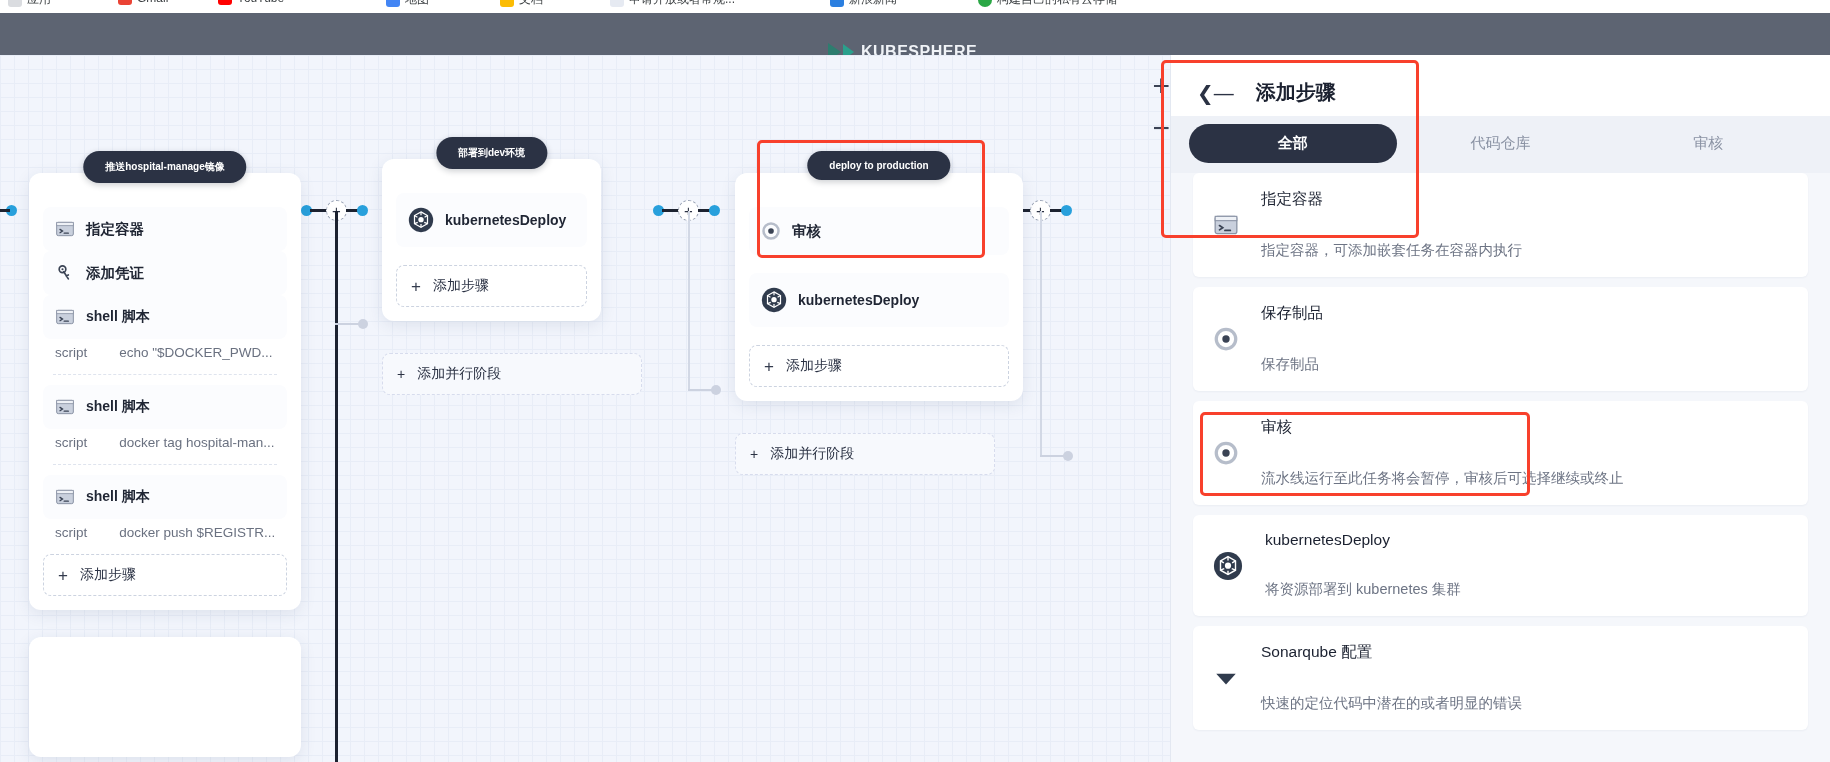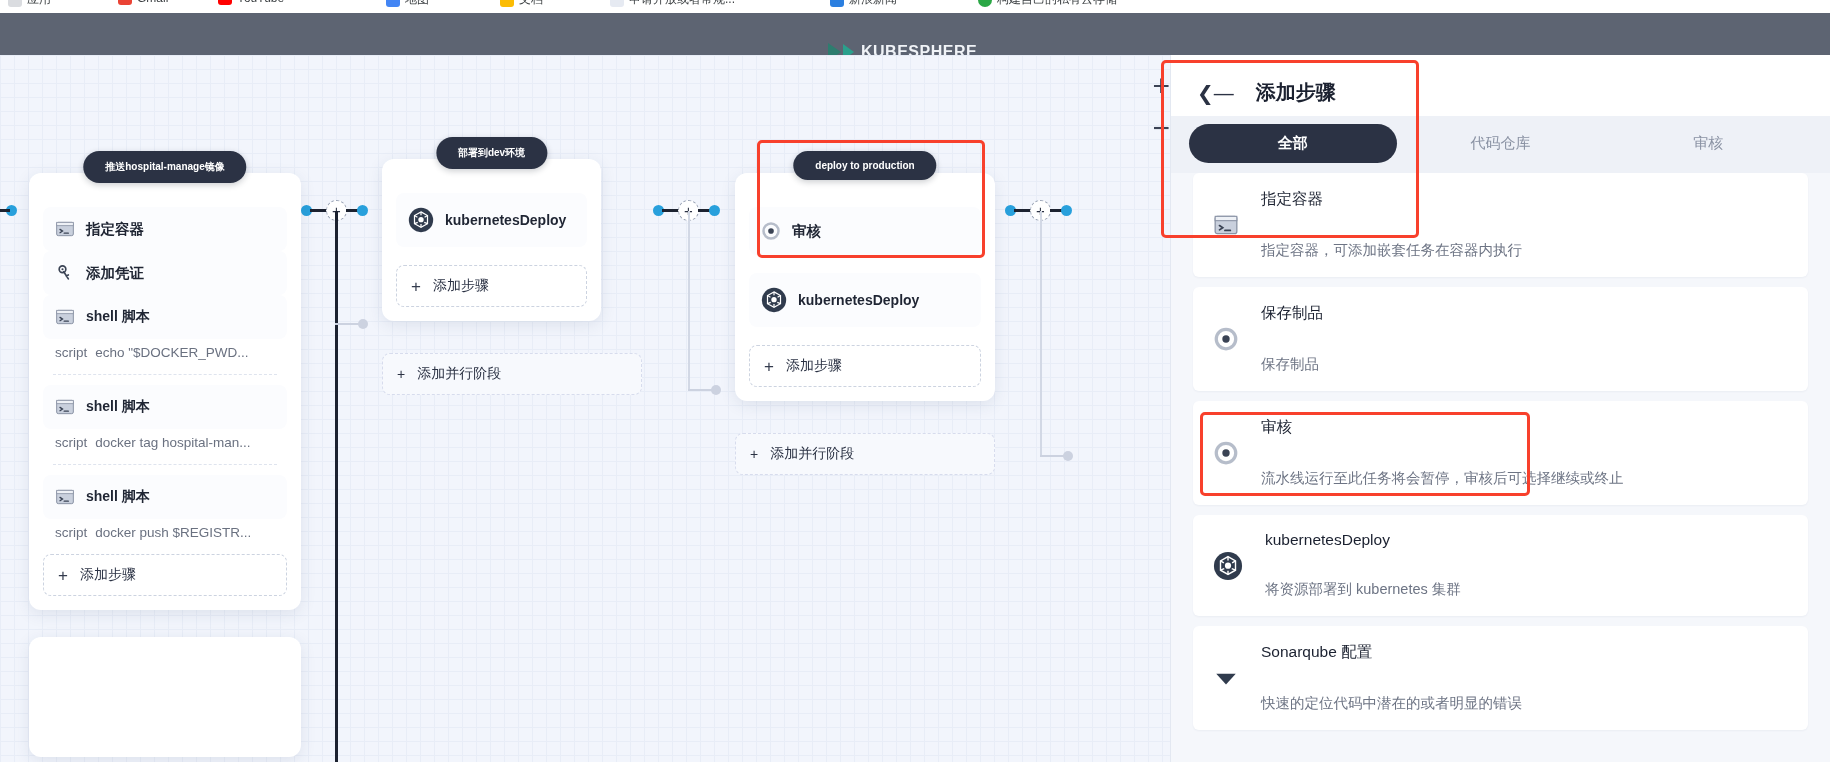--- a/index.html
+++ b/index.html
@@ -64,21 +64,21 @@
     box-shadow: 0 4px 16px rgba(42,56,96,.10); position: relative; z-index: 2;
   }
   .step {
     display: flex; align-items: center; gap: 11px;
     padding: 12px 12px; border-radius: 8px; background: #fbfcfe;
     cursor: pointer;
   }
   .step-label { font-size: 14px; color: #1f2533; font-weight: bold; }
   .step-label.cn { font-size: 14.5px; }
   .step-script {
-    display: flex; gap: 8px; font-size: 13.5px; color: #6a7180;
+    display: flex; gap: 32px; font-size: 13.5px; color: #6a7180;
     padding: 6px 12px 14px 12px; white-space: nowrap; overflow: hidden;
   }
   .divider { height: 1px; border-top: 1px dashed #dfe4ee; margin: 0 10px 10px; }
   .add-step {
     display: flex; align-items: center; gap: 12px;
     border: 1px dashed #ccd3e0; border-radius: 8px;
     padding: 11px 14px; font-size: 14px; color: #2b3244; cursor: pointer;
     background: #fff;
   }
   .add-step .plus { font-size: 17px; color: #333b4d; line-height: 1; }
@@ -321,21 +321,21 @@
         <span class="plus">+</span>
         <span>添加步骤</span>
       </div>
     </div>
     <div class="add-parallel" style="left:0; top:194px; width:260px;">
       <span class="plus">+</span>
       <span>添加并行阶段</span>
     </div>
   </div>
 
-  <div class="stage" style="left:735px; top:118px; width:260px;">
+  <div class="stage" style="left:735px; top:118px; width:288px;">
     <div class="stage-title">deploy to production</div>
     <div class="stage-body">
       <div class="step" style="padding:14px 12px;">
         <svg class="ico" viewBox="0 0 24 24">
           <circle cx="12" cy="12" r="9" fill="none" stroke="#b6bdca" stroke-width="3"></circle>
           <circle cx="12" cy="12" r="3.4" fill="#3a4354"></circle>
         </svg>
         <span class="step-label cn">审核</span>
       </div>
       <div class="step" style="padding:14px 12px; margin-top:18px;">

